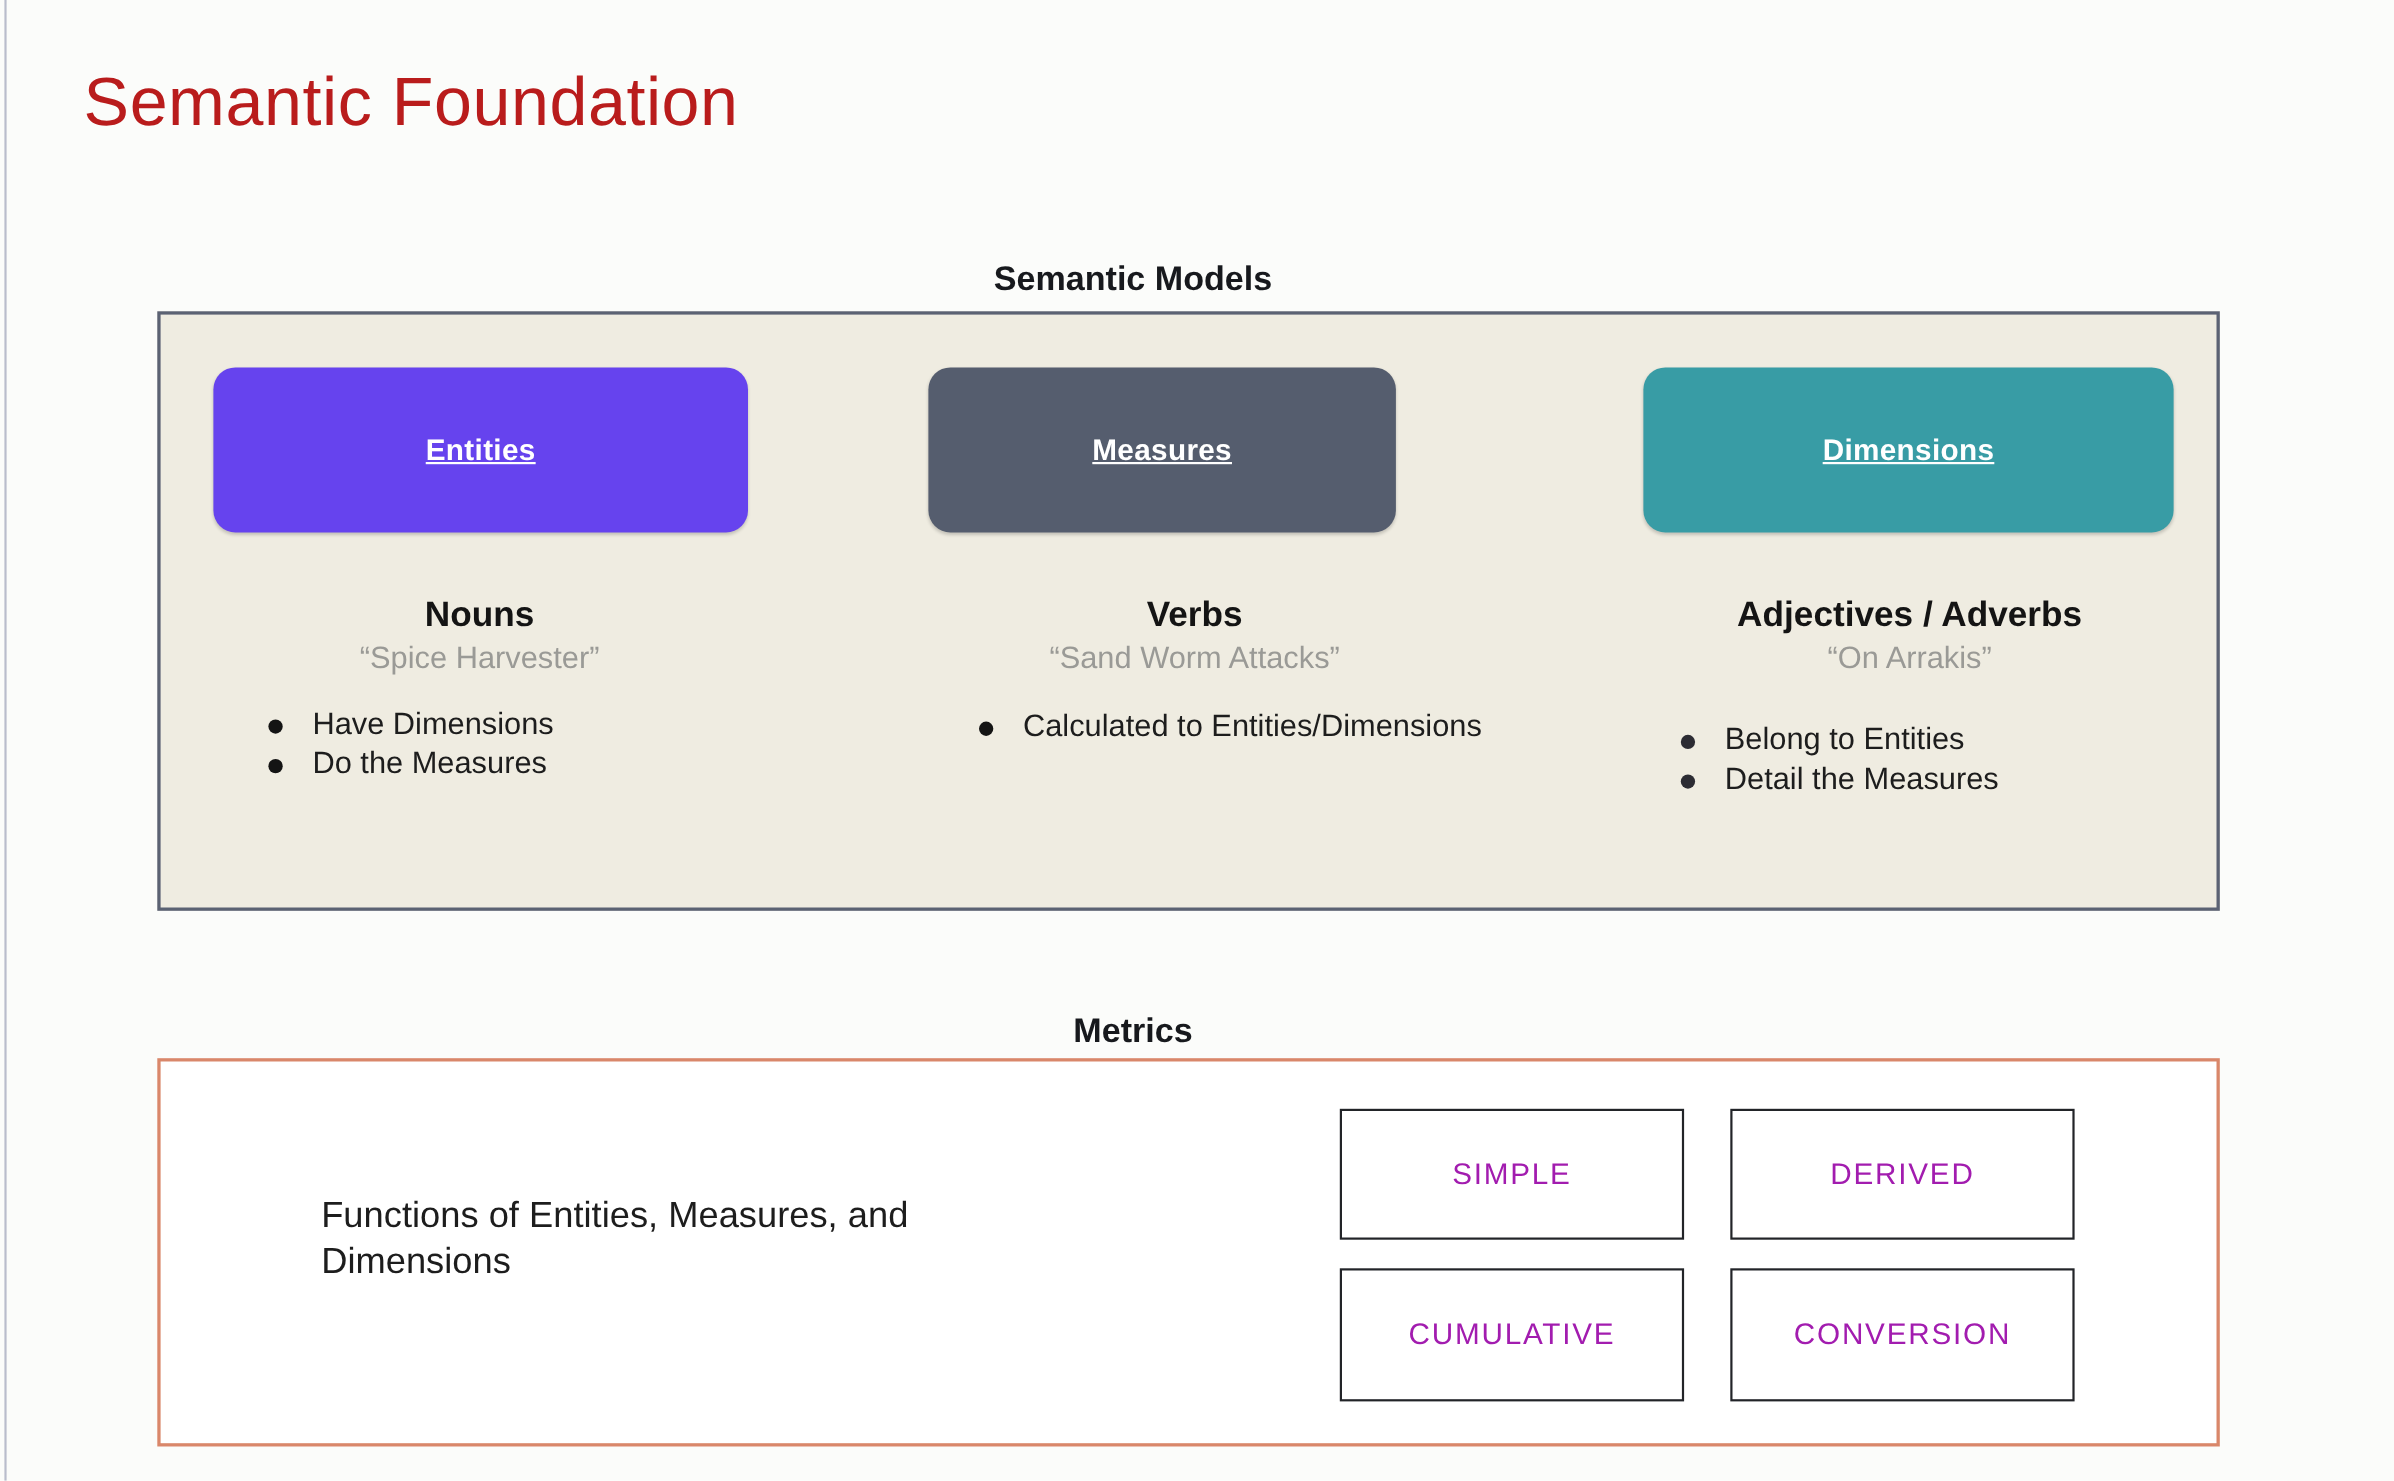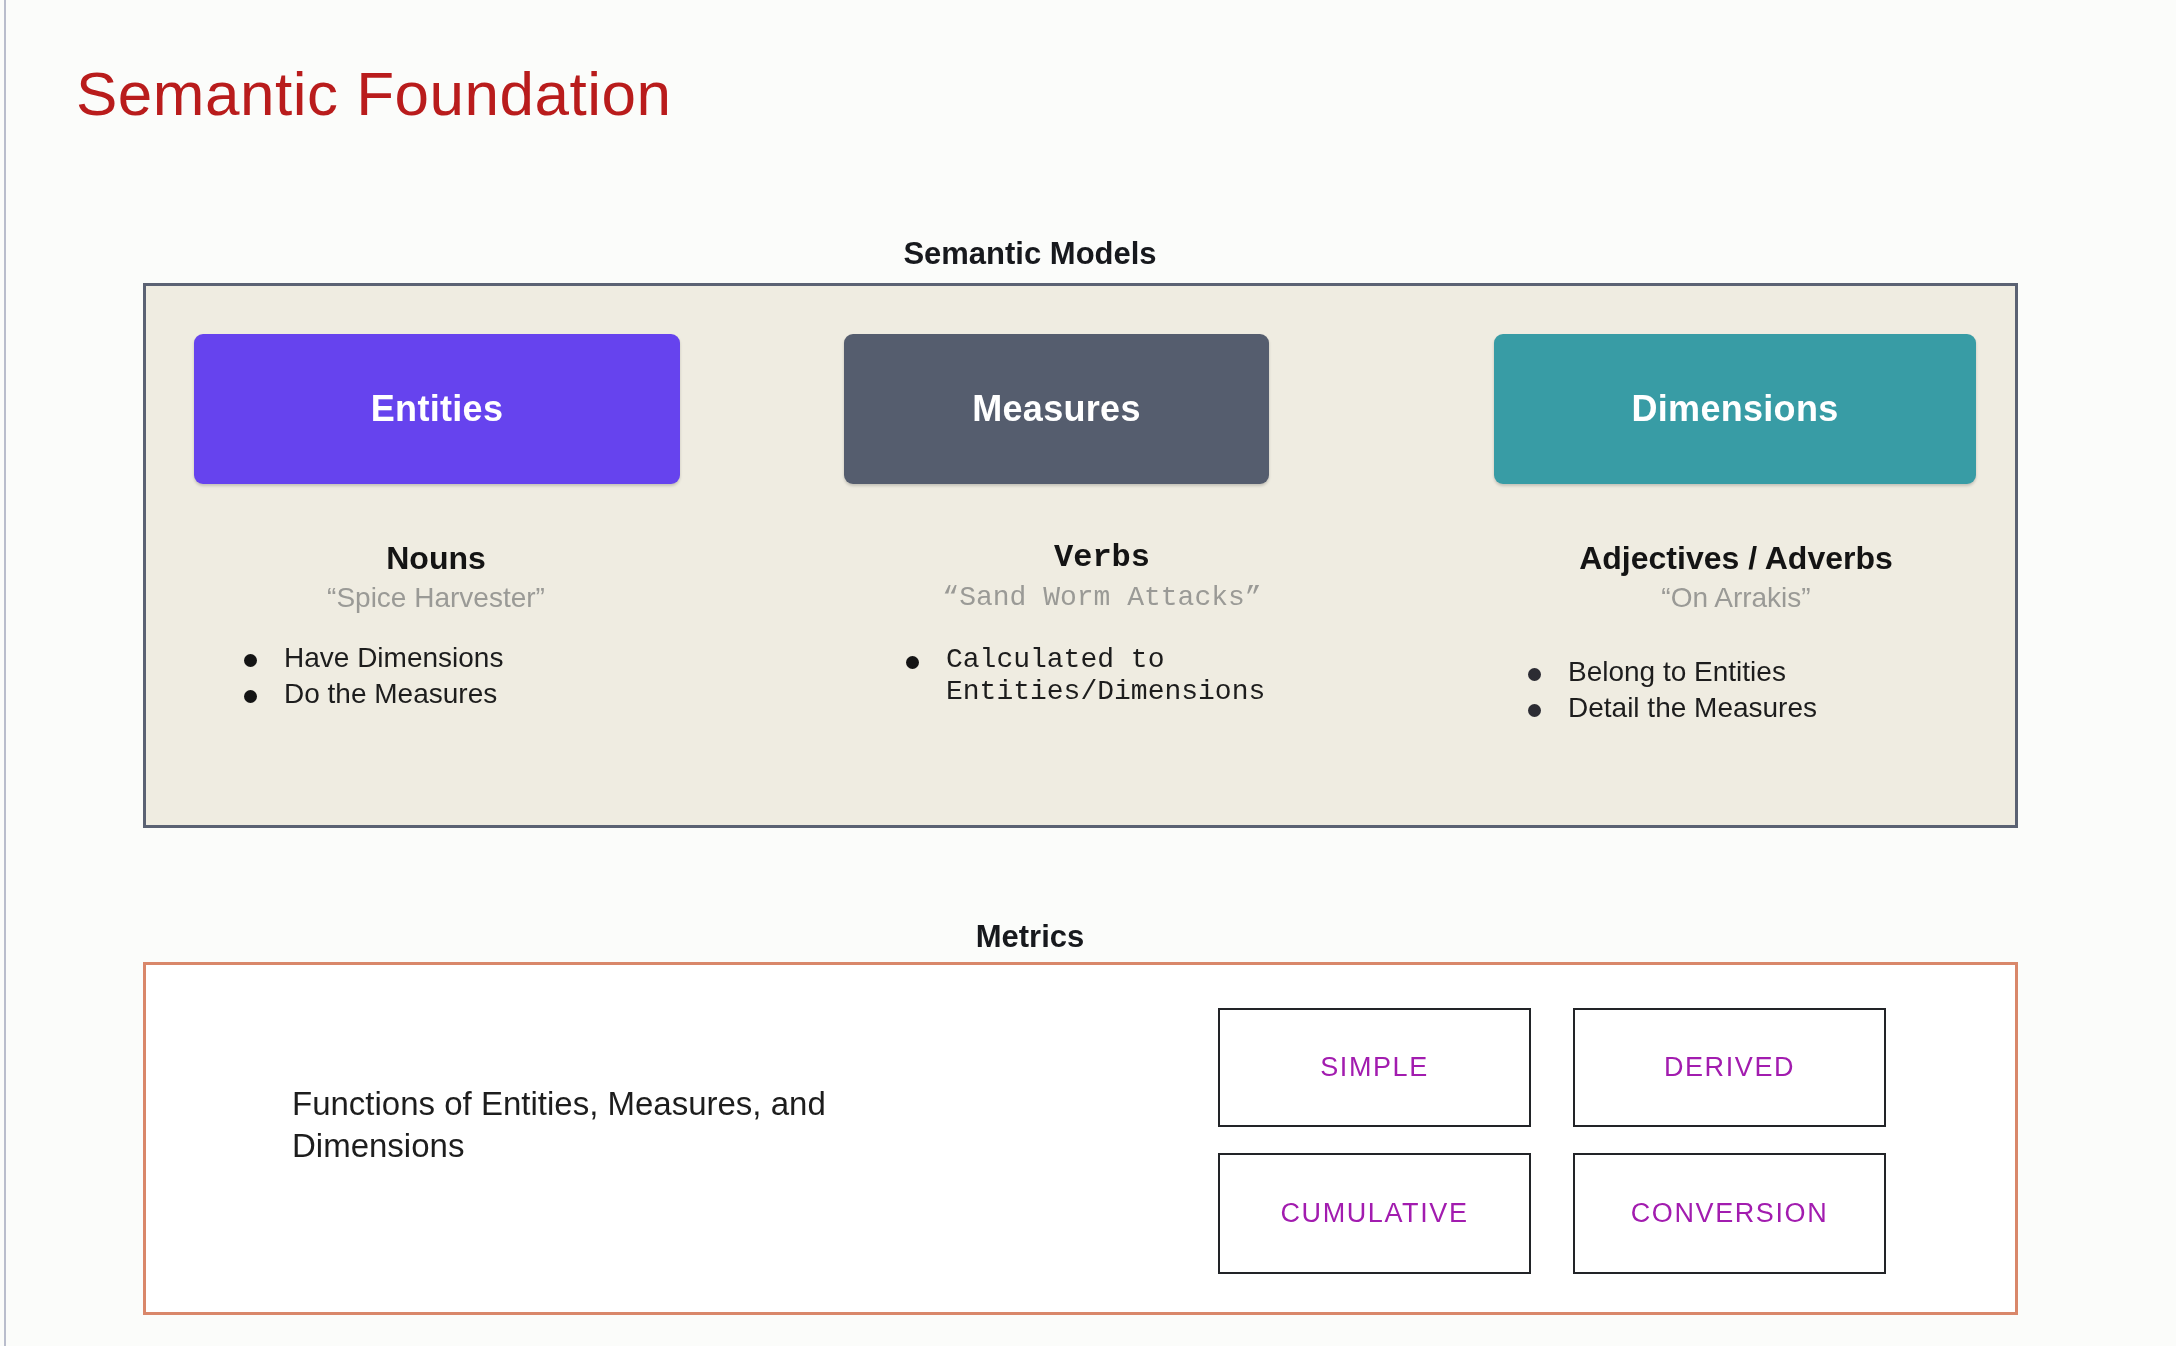--- a/index.html
+++ b/index.html
@@ -79,42 +79,43 @@
     position: absolute;
     left: 0;
     top: 48px;
     width: 100%;
     height: 150px;
   }
   .pill {
     position: absolute;
     top: 0;
     height: 150px;
-    border-radius: 9px;
+    border-radius: 20px;
     color: #ffffff;
-    font-size: 36px;
+    font-size: 27px;
     font-weight: bold;
     display: flex;
     align-items: center;
     justify-content: center;
     letter-spacing: 0.3px;
     box-shadow: 0 2px 3px rgba(0,0,0,0.18);
+    text-decoration: underline;
   }
   .pill.entities   { left: 48px;   width: 486px; }
   .pill.measures   { left: 698px;  width: 425px; }
   .pill.dimensions { left: 1348px; width: 482px; }
 
   
   .col {
     position: absolute;
     top: 238px;
     margin-top: 16px;
   }
   .col.c1 { left: 20px;   width: 540px; }
-  .col.c2 { left: 676px;  width: 560px; font-family: Liberation Mono, monospace; }
+  .col.c2 { left: 660px;  width: 560px; }
   .col.c3 { left: 1310px; width: 560px; }
 
   .col-title {
     font-size: 32px;
     font-weight: bold;
     text-align: center;
     color: #141414;
     line-height: 1.15;
     white-space: nowrap;
   }

